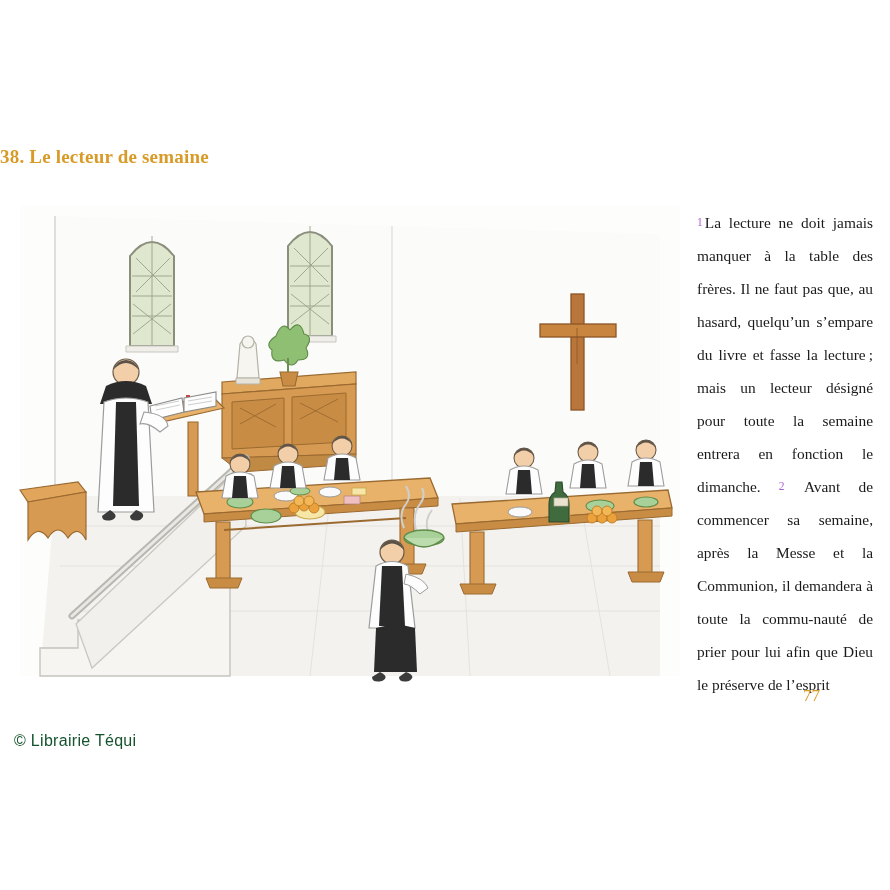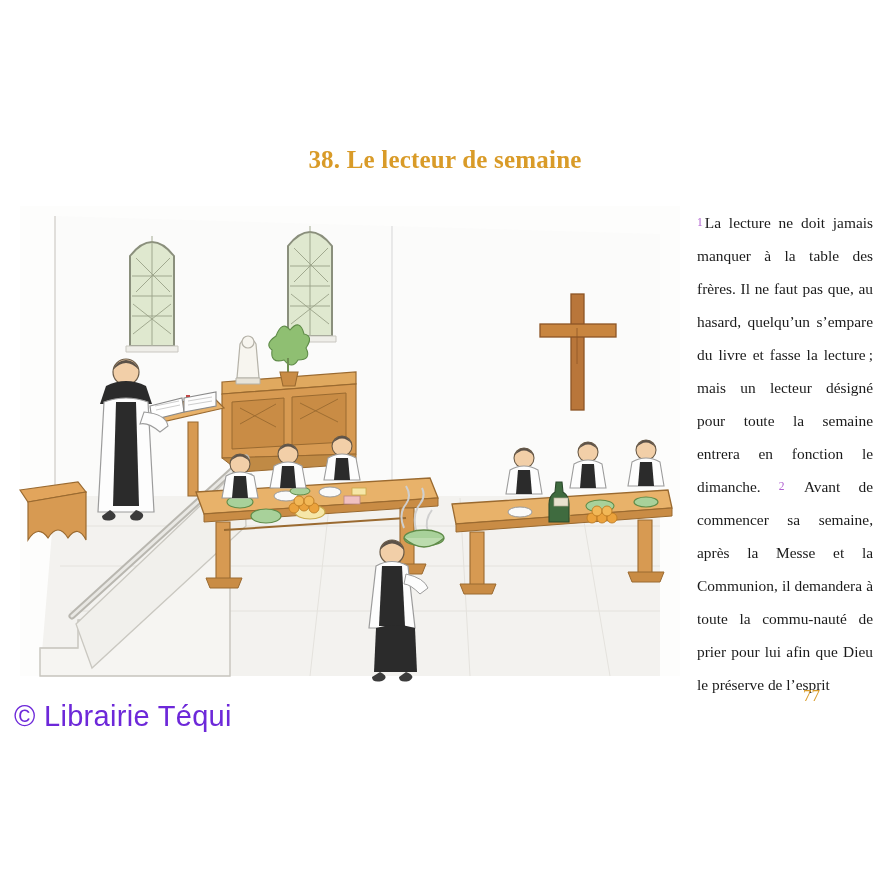--- a/index.html
+++ b/index.html
@@ -15,25 +15,24 @@
     overflow: hidden;
     font-family: "Liberation Serif", serif;
   }
 
   
   .chapter-title {
     position: absolute;
     left: 0;
     top: 146px;
     width: 890px;
-    text-align: center;
     color: #d99b28;
     font-family: "Liberation Serif", serif;
     font-weight: bold;
-    font-size: 25px;
+    font-size: 19px;
     letter-spacing: 0.2px;
   }
 
   
   .illustration {
     position: absolute;
     left: 0px;
     top: 196px;
     width: 690px;
     height: 500px;
@@ -68,24 +67,24 @@
     color: #d99b28;
     font-family: "Liberation Serif", serif;
     font-weight: normal;
     font-size: 17px;
   }
 
   
   .watermark {
     position: absolute;
     left: 14px;
-    top: 700px;
+    top: 732px;
     font-family: "Liberation Sans", sans-serif;
-    font-size: 29px;
-    color: #6d28d9;
+    font-size: 16px;
+    color: #14532d;
     letter-spacing: 0.3px;
   }
 </style>
 </head>
 <body>
 
 <div class="page">
 
   <div class="chapter-title">38. Le lecteur de semaine</div>
 

